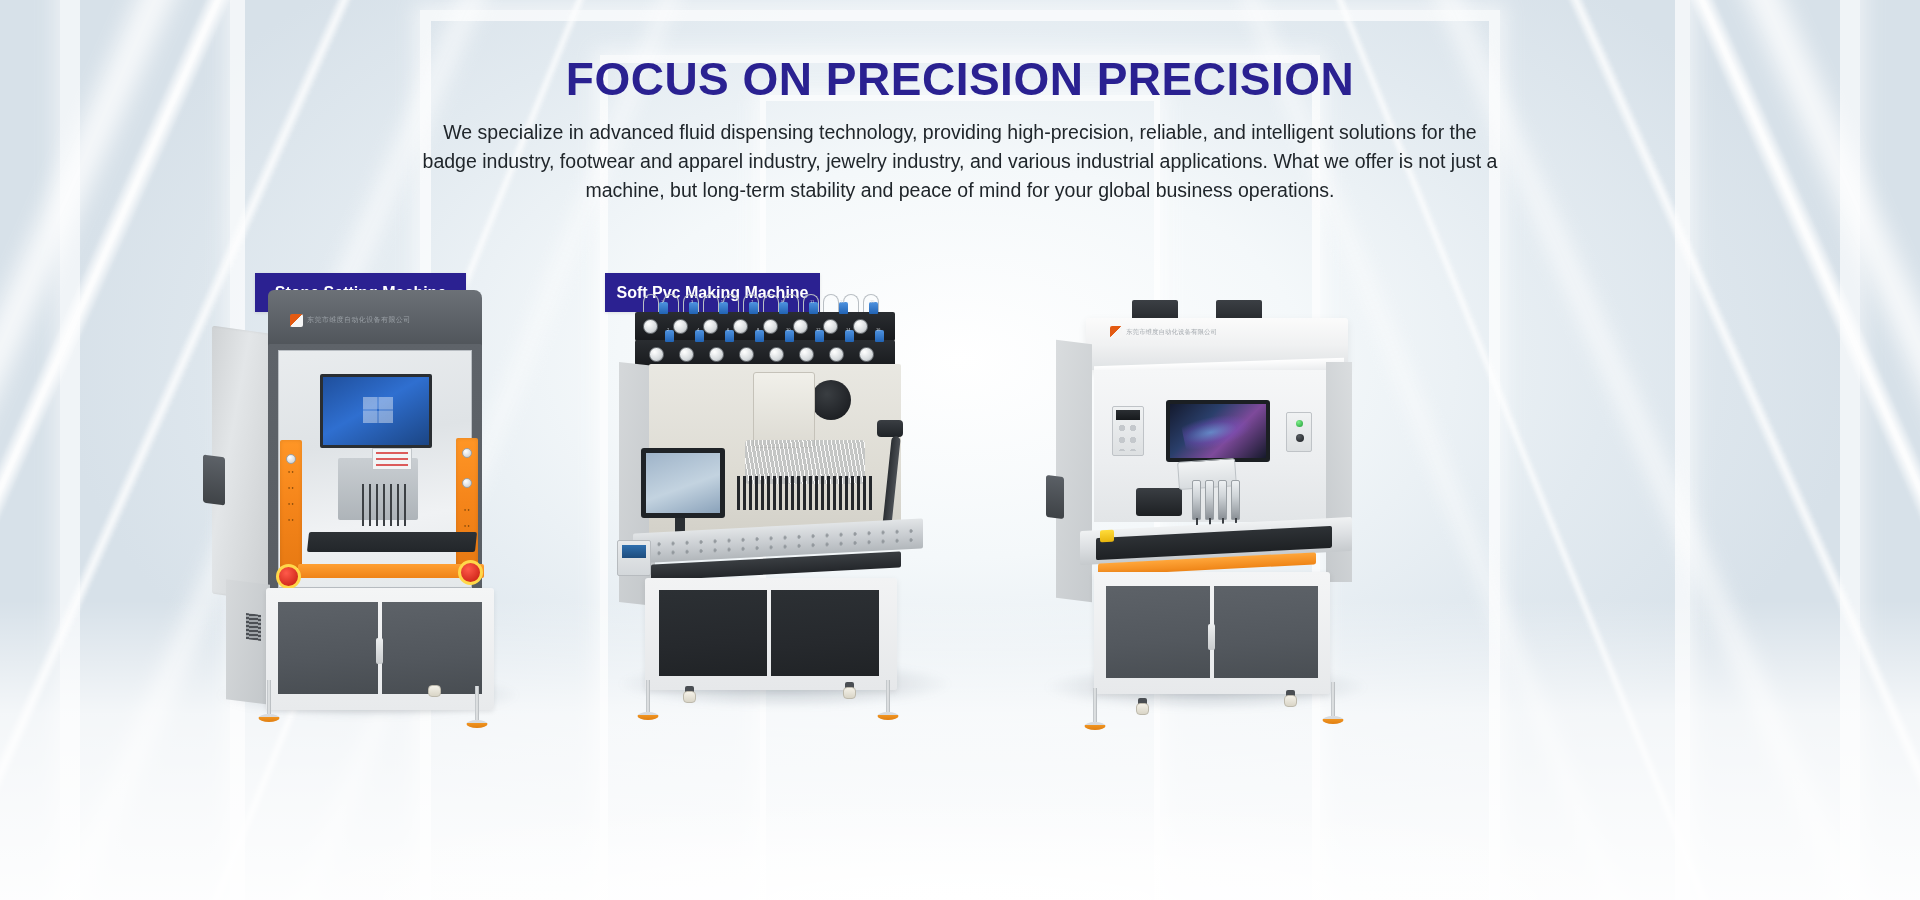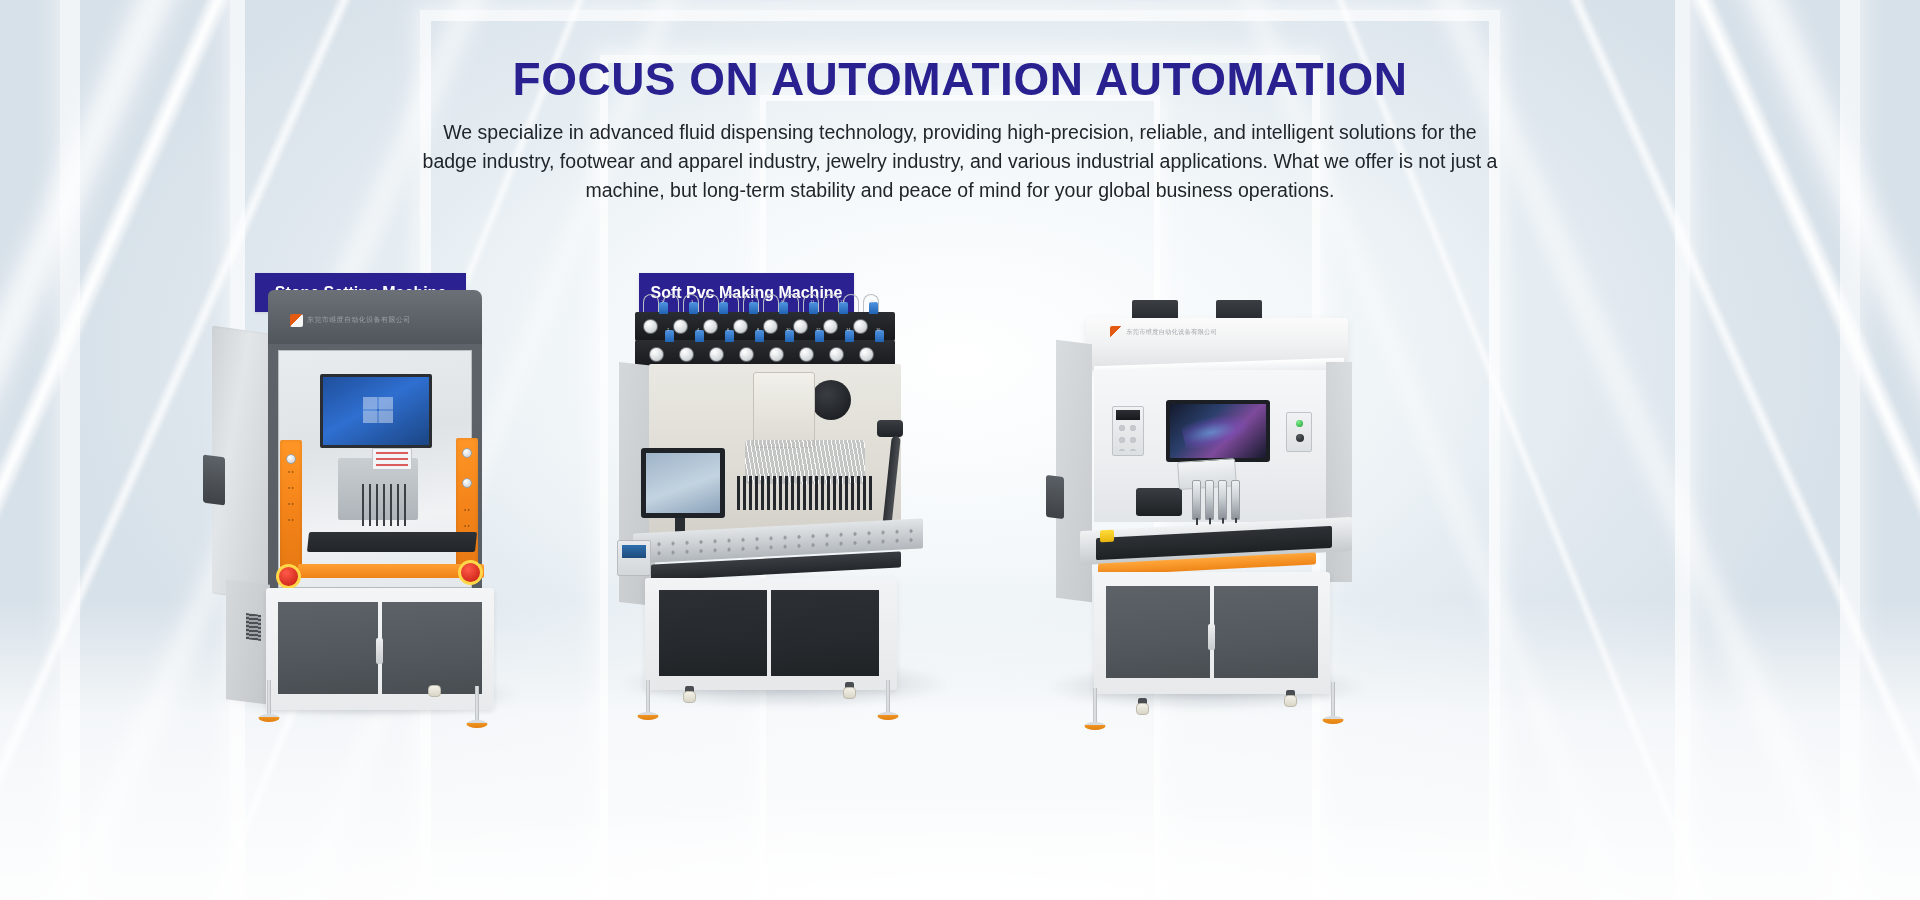--- a/index.html
+++ b/index.html
@@ -79,21 +79,21 @@
   .cat-btn{
     position:absolute; top:0; height:39px;
     background:#2b2191;
     color:#fff;
     font-size:16px; font-weight:bold;
     display:flex; align-items:center; justify-content:center;
     cursor:pointer;
     box-shadow:0 1px 3px rgba(0,0,0,.10);
   }
   .cat-btn.b1{ left:255px; width:211px; }
-  .cat-btn.b2{ left:639px; width:215px; }
+  .cat-btn.b2{ left:605px; width:215px; }
   .cat-btn.b3{ left:1064px; width:227px; }
 
   
   .machine{ position:absolute; }
 
   
   .shadow-blob{
     position:absolute; border-radius:50%;
     background:radial-gradient(ellipse at center, rgba(90,105,120,.30) 0%, rgba(90,105,120,.12) 48%, rgba(90,105,120,0) 72%);
     filter:blur(3px);
@@ -512,21 +512,21 @@
     <div class="streak soft" style="right:-120px; top:-200px; width:60px; height:1500px; transform:rotate(-24deg);"></div>
     <div class="streak" style="right:118px;  top:-260px; width:16px; height:1500px; transform:rotate(-24deg); opacity:.8;"></div>
     <div class="streak soft" style="right:230px;  top:-260px; width:46px; height:1500px; transform:rotate(-24deg); opacity:.55;"></div>
     <div class="streak" style="right:392px;  top:-300px; width:12px; height:1500px; transform:rotate(-22deg); opacity:.7;"></div>
     <div class="streak soft" style="right:470px;  top:-300px; width:34px; height:1500px; transform:rotate(-22deg); opacity:.45;"></div>
   </div>
 
   <div class="floor"></div>
   <div class="floor-sheen"></div>
 
-  <div class="headline">FOCUS ON AUTOMATION AUTOMATION</div>
+  <div class="headline">FOCUS ON PRECISION PRECISION</div>
 
   <div class="intro">We specialize in advanced fluid dispensing technology, providing high-precision, reliable, and intelligent solutions for the badge industry, footwear and apparel industry, jewelry industry, and various industrial applications. What we offer is not just a machine, but long-term stability and peace of mind for your global business operations.</div>
 
   <div class="btn-row">
     <div class="cat-btn b1">Stone Setting Machine</div>
     <div class="cat-btn b2">Soft Pvc Making Machine</div>
   </div>
 
   <div class="shadow-blob" style="left:218px; top:672px; width:300px; height:46px;"></div>
 

